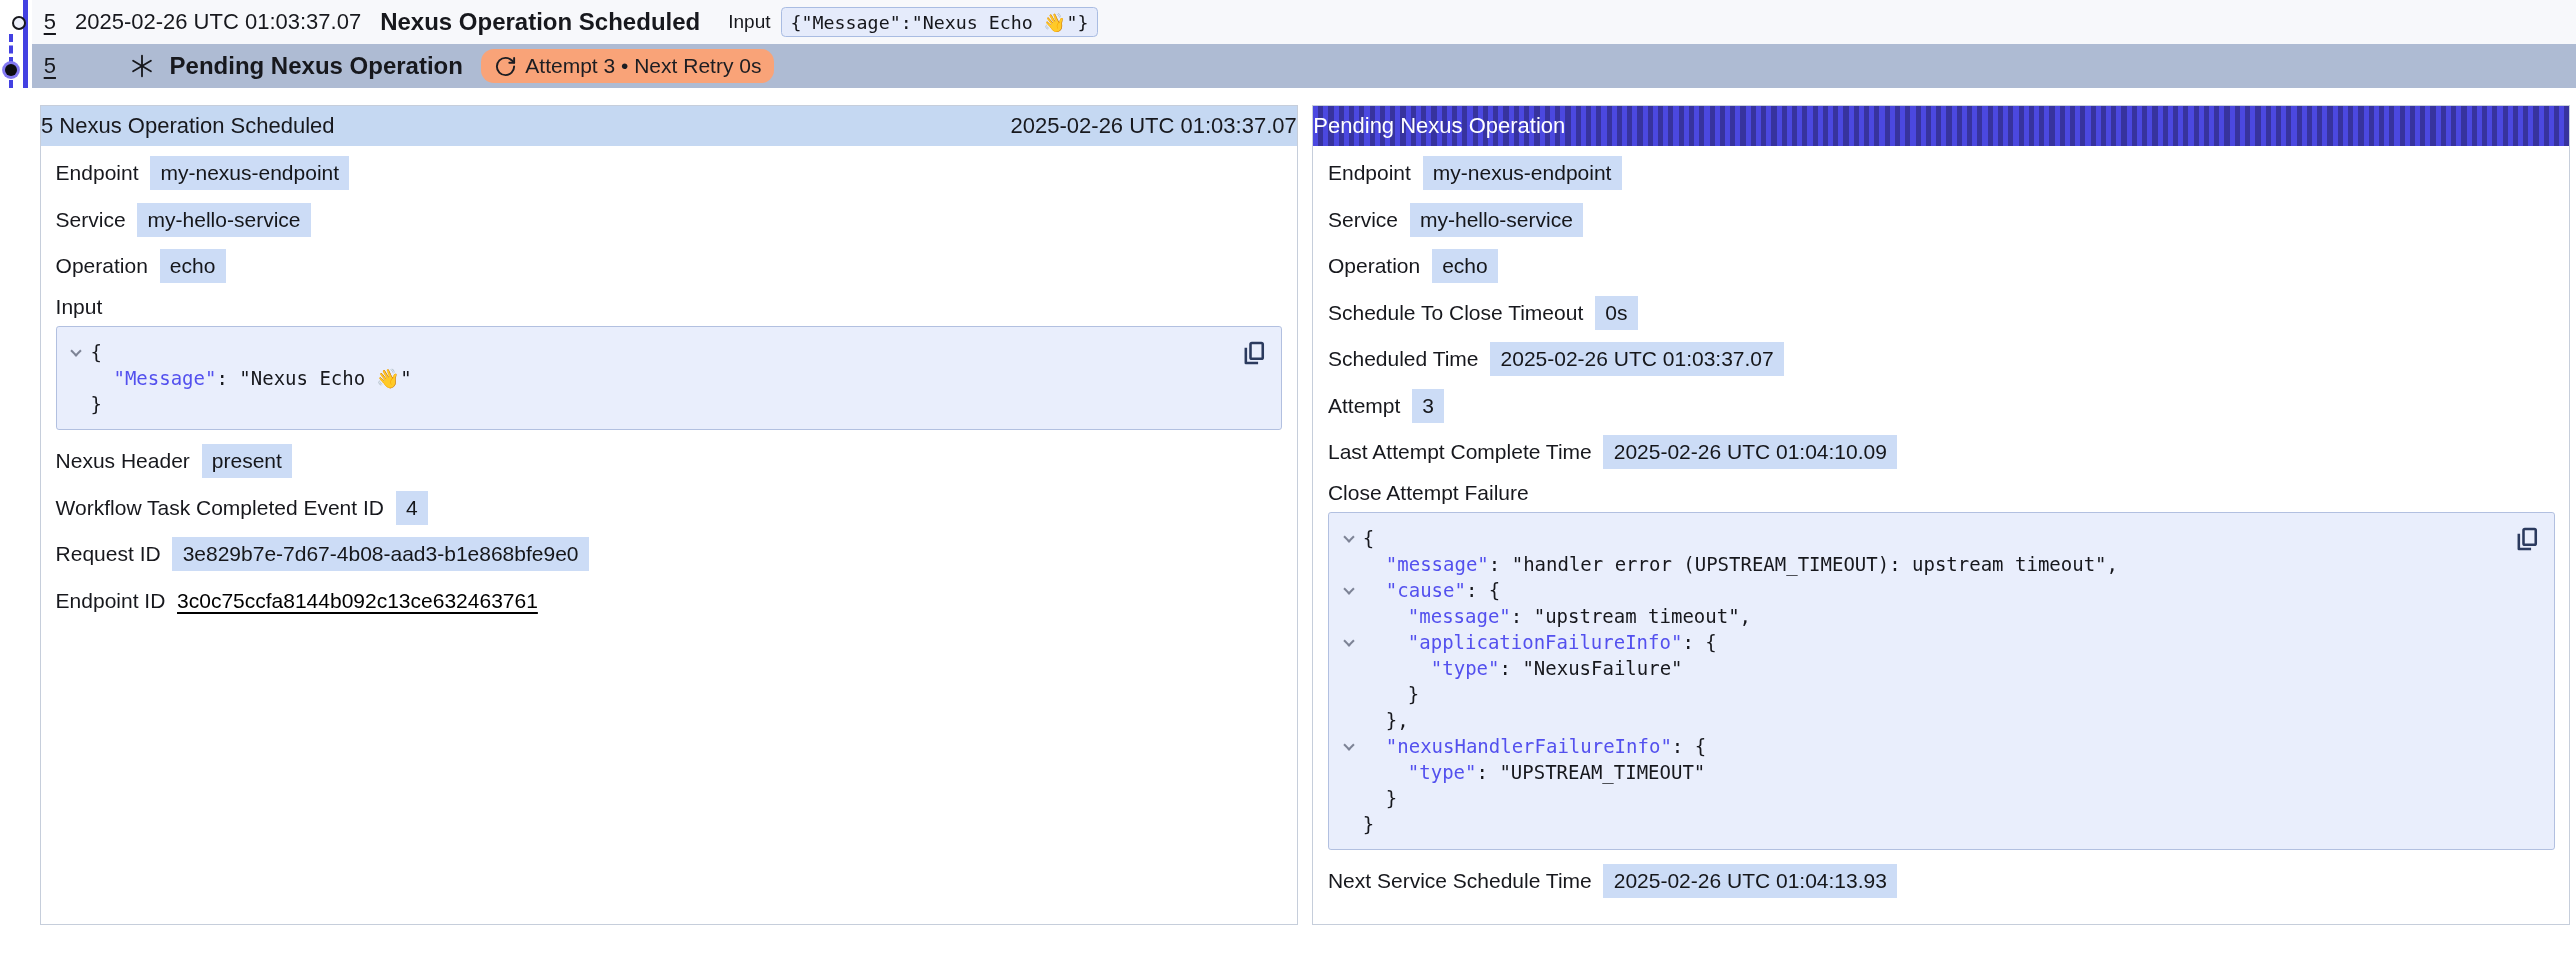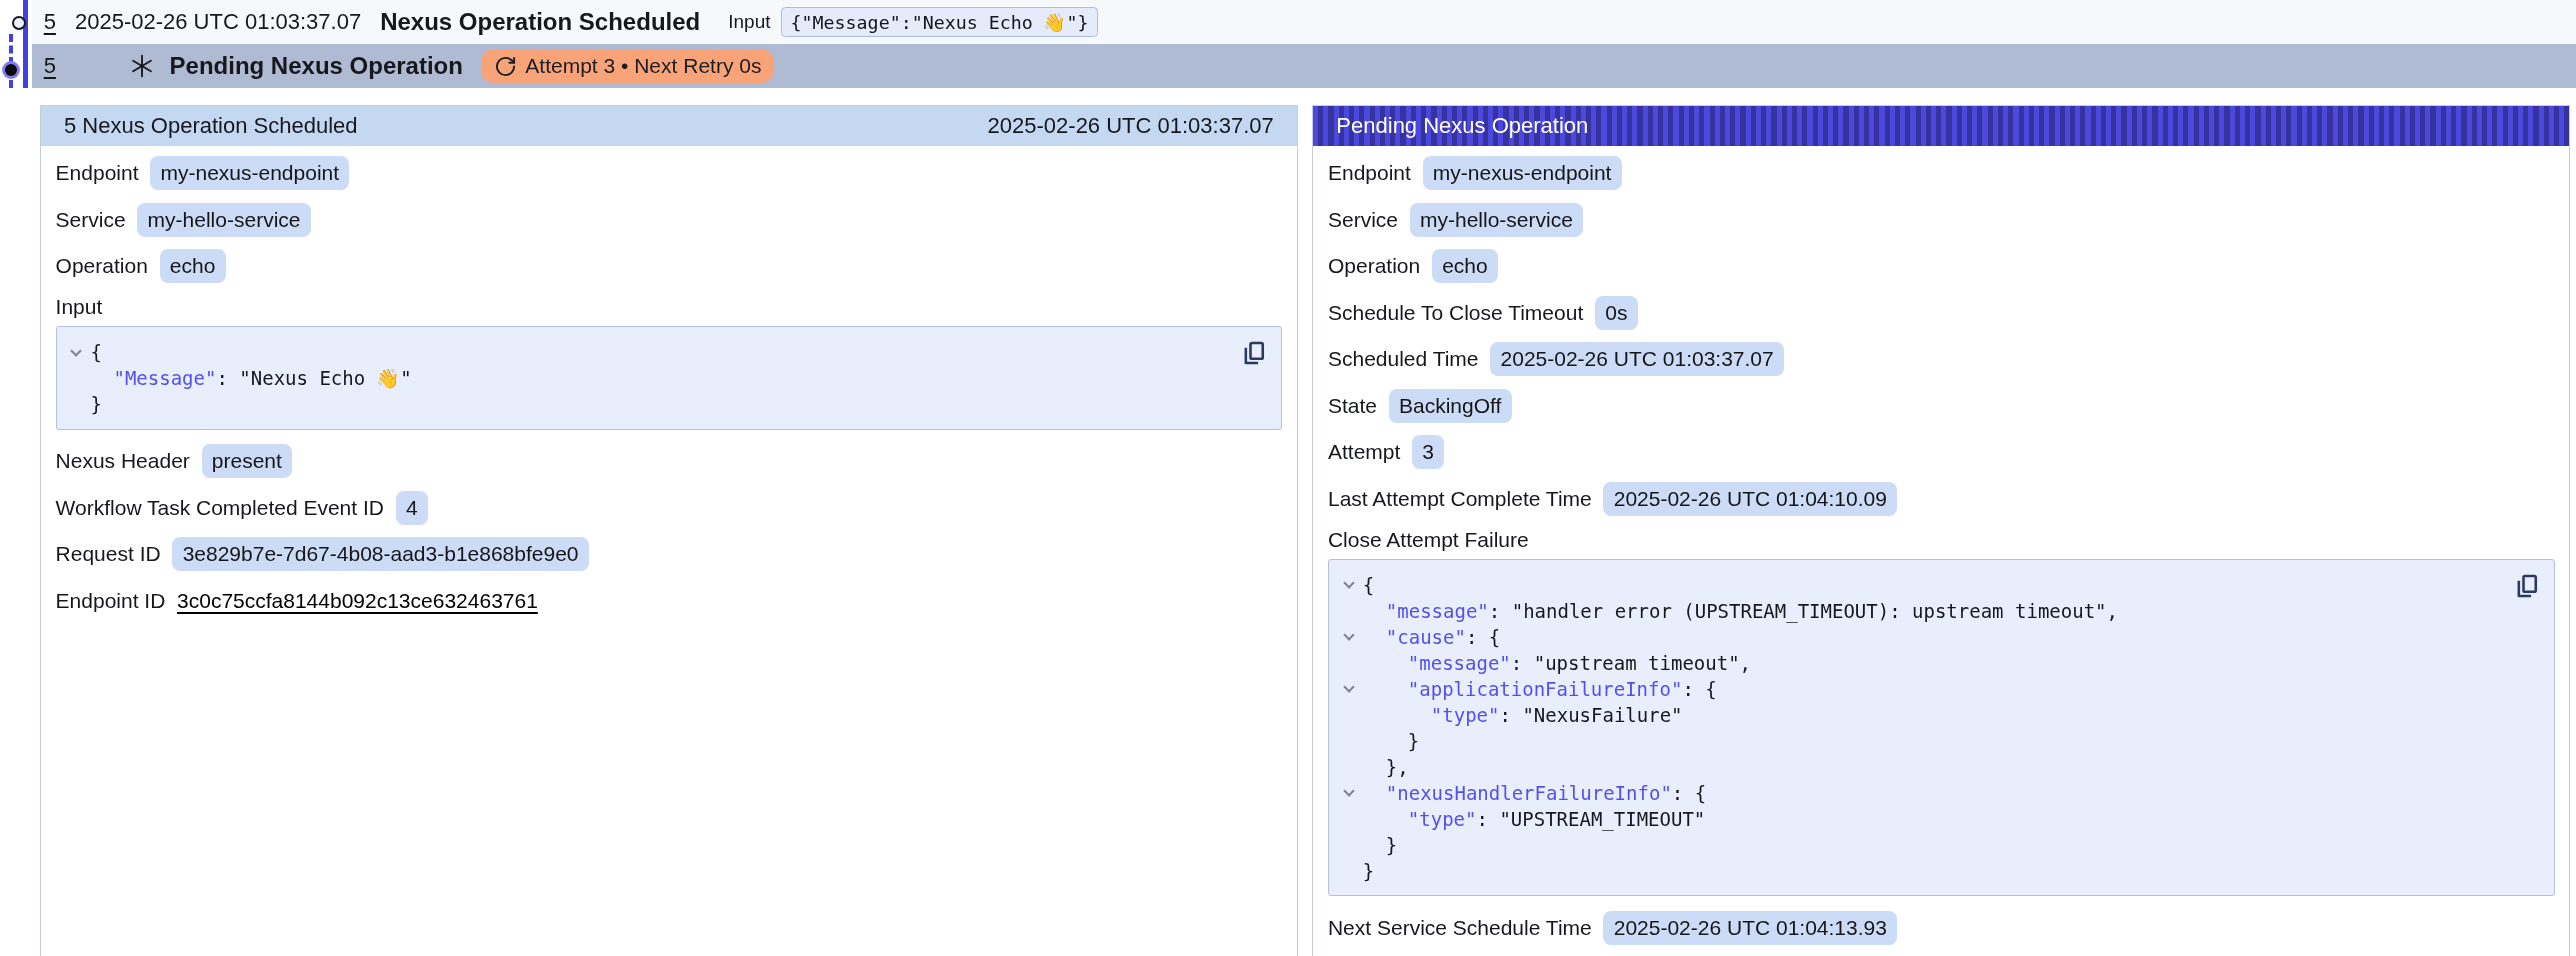--- a/index.html
+++ b/index.html
@@ -30,29 +30,29 @@
     background:#e5ebfb; border:1.5px solid #a9bce2; border-radius:4.4px; padding:3.7px 8.8px; color:#15161b; }
   .asterisk { margin-left:73px; display:inline-flex; }
   .row2 .evt-title { margin-left:14.6px; }
   .retry-badge { margin-left:17.6px; display:inline-flex; align-items:center; gap:8.8px;
     background:var(--retry-badge-bg); border-radius:13px; padding:5.1px 13px; font-size:21px; color:#1c1d22; }
 
   
   .panels { display:flex; gap:14.6px; padding:17px 5.9px 0 40px; align-items:stretch; }
   .panel { flex:1; border:1.5px solid var(--panel-border); background:#fff; }
   .phead { height:40px; display:flex; align-items:center; justify-content:space-between;
-    padding:0 23px; font-size:22px; }
+    padding:0 0; font-size:22px; }
   .phead-blue { background:var(--header-blue); }
   .phead-striped { background:repeating-linear-gradient(90deg, var(--stripe-light) 0 5.1px, var(--stripe-dark) 5.1px 10.3px);
     color:#fff; font-weight:500; }
   .pbody { padding:8.8px 14.6px 14.6px; }
 
   .field { display:flex; align-items:center; height:37px; margin-bottom:9.5px; gap:11.7px; }
   .flabel { font-size:21px; white-space:nowrap; }
-  .fbadge { background:var(--badge-bg); border-radius:8px; padding:5.1px 10.3px; font-size:21px;
+  .fbadge { background:var(--badge-bg); border-radius:0; padding:5.1px 10.3px; font-size:21px;
     color:#15161a; white-space:nowrap; }
   .flink { font-size:21px; color:#000000; text-decoration:underline; text-underline-offset:4.4px;
     text-decoration-thickness:1.5px; cursor:pointer; white-space:nowrap; }
   .section-label { font-size:21px; margin:10.3px 0 7.3px; }
 
   .codeblock { position:relative; background:var(--code-bg); border:1.5px solid var(--code-border);
     border-radius:2.9px; padding:11.7px 47px 11.7px 5.9px; margin-bottom:13px; }
   .cline { display:flex; font-family:"DejaVu Sans Mono", monospace; font-size:19px;
     line-height:26px; color:#17181d; white-space:pre; }
   .gutter { width:28px; flex:none; display:flex; justify-content:center; align-items:center; }
@@ -178,24 +178,20 @@
               <span class="flabel">Operation</span>
               <span class="fbadge">echo</span>
             </div>
             <div class="field">
               <span class="flabel">Schedule To Close Timeout</span>
               <span class="fbadge">0s</span>
             </div>
             <div class="field">
               <span class="flabel">Scheduled Time</span>
               <span class="fbadge">2025-02-26 UTC 01:03:37.07</span>
-            </div>
-            <div class="field">
-              <span class="flabel">State</span>
-              <span class="fbadge">BackingOff</span>
             </div>
             <div class="field">
               <span class="flabel">Attempt</span>
               <span class="fbadge">3</span>
             </div>
             <div class="field">
               <span class="flabel">Last Attempt Complete Time</span>
               <span class="fbadge">2025-02-26 UTC 01:04:10.09</span>
             </div>
           </div>

